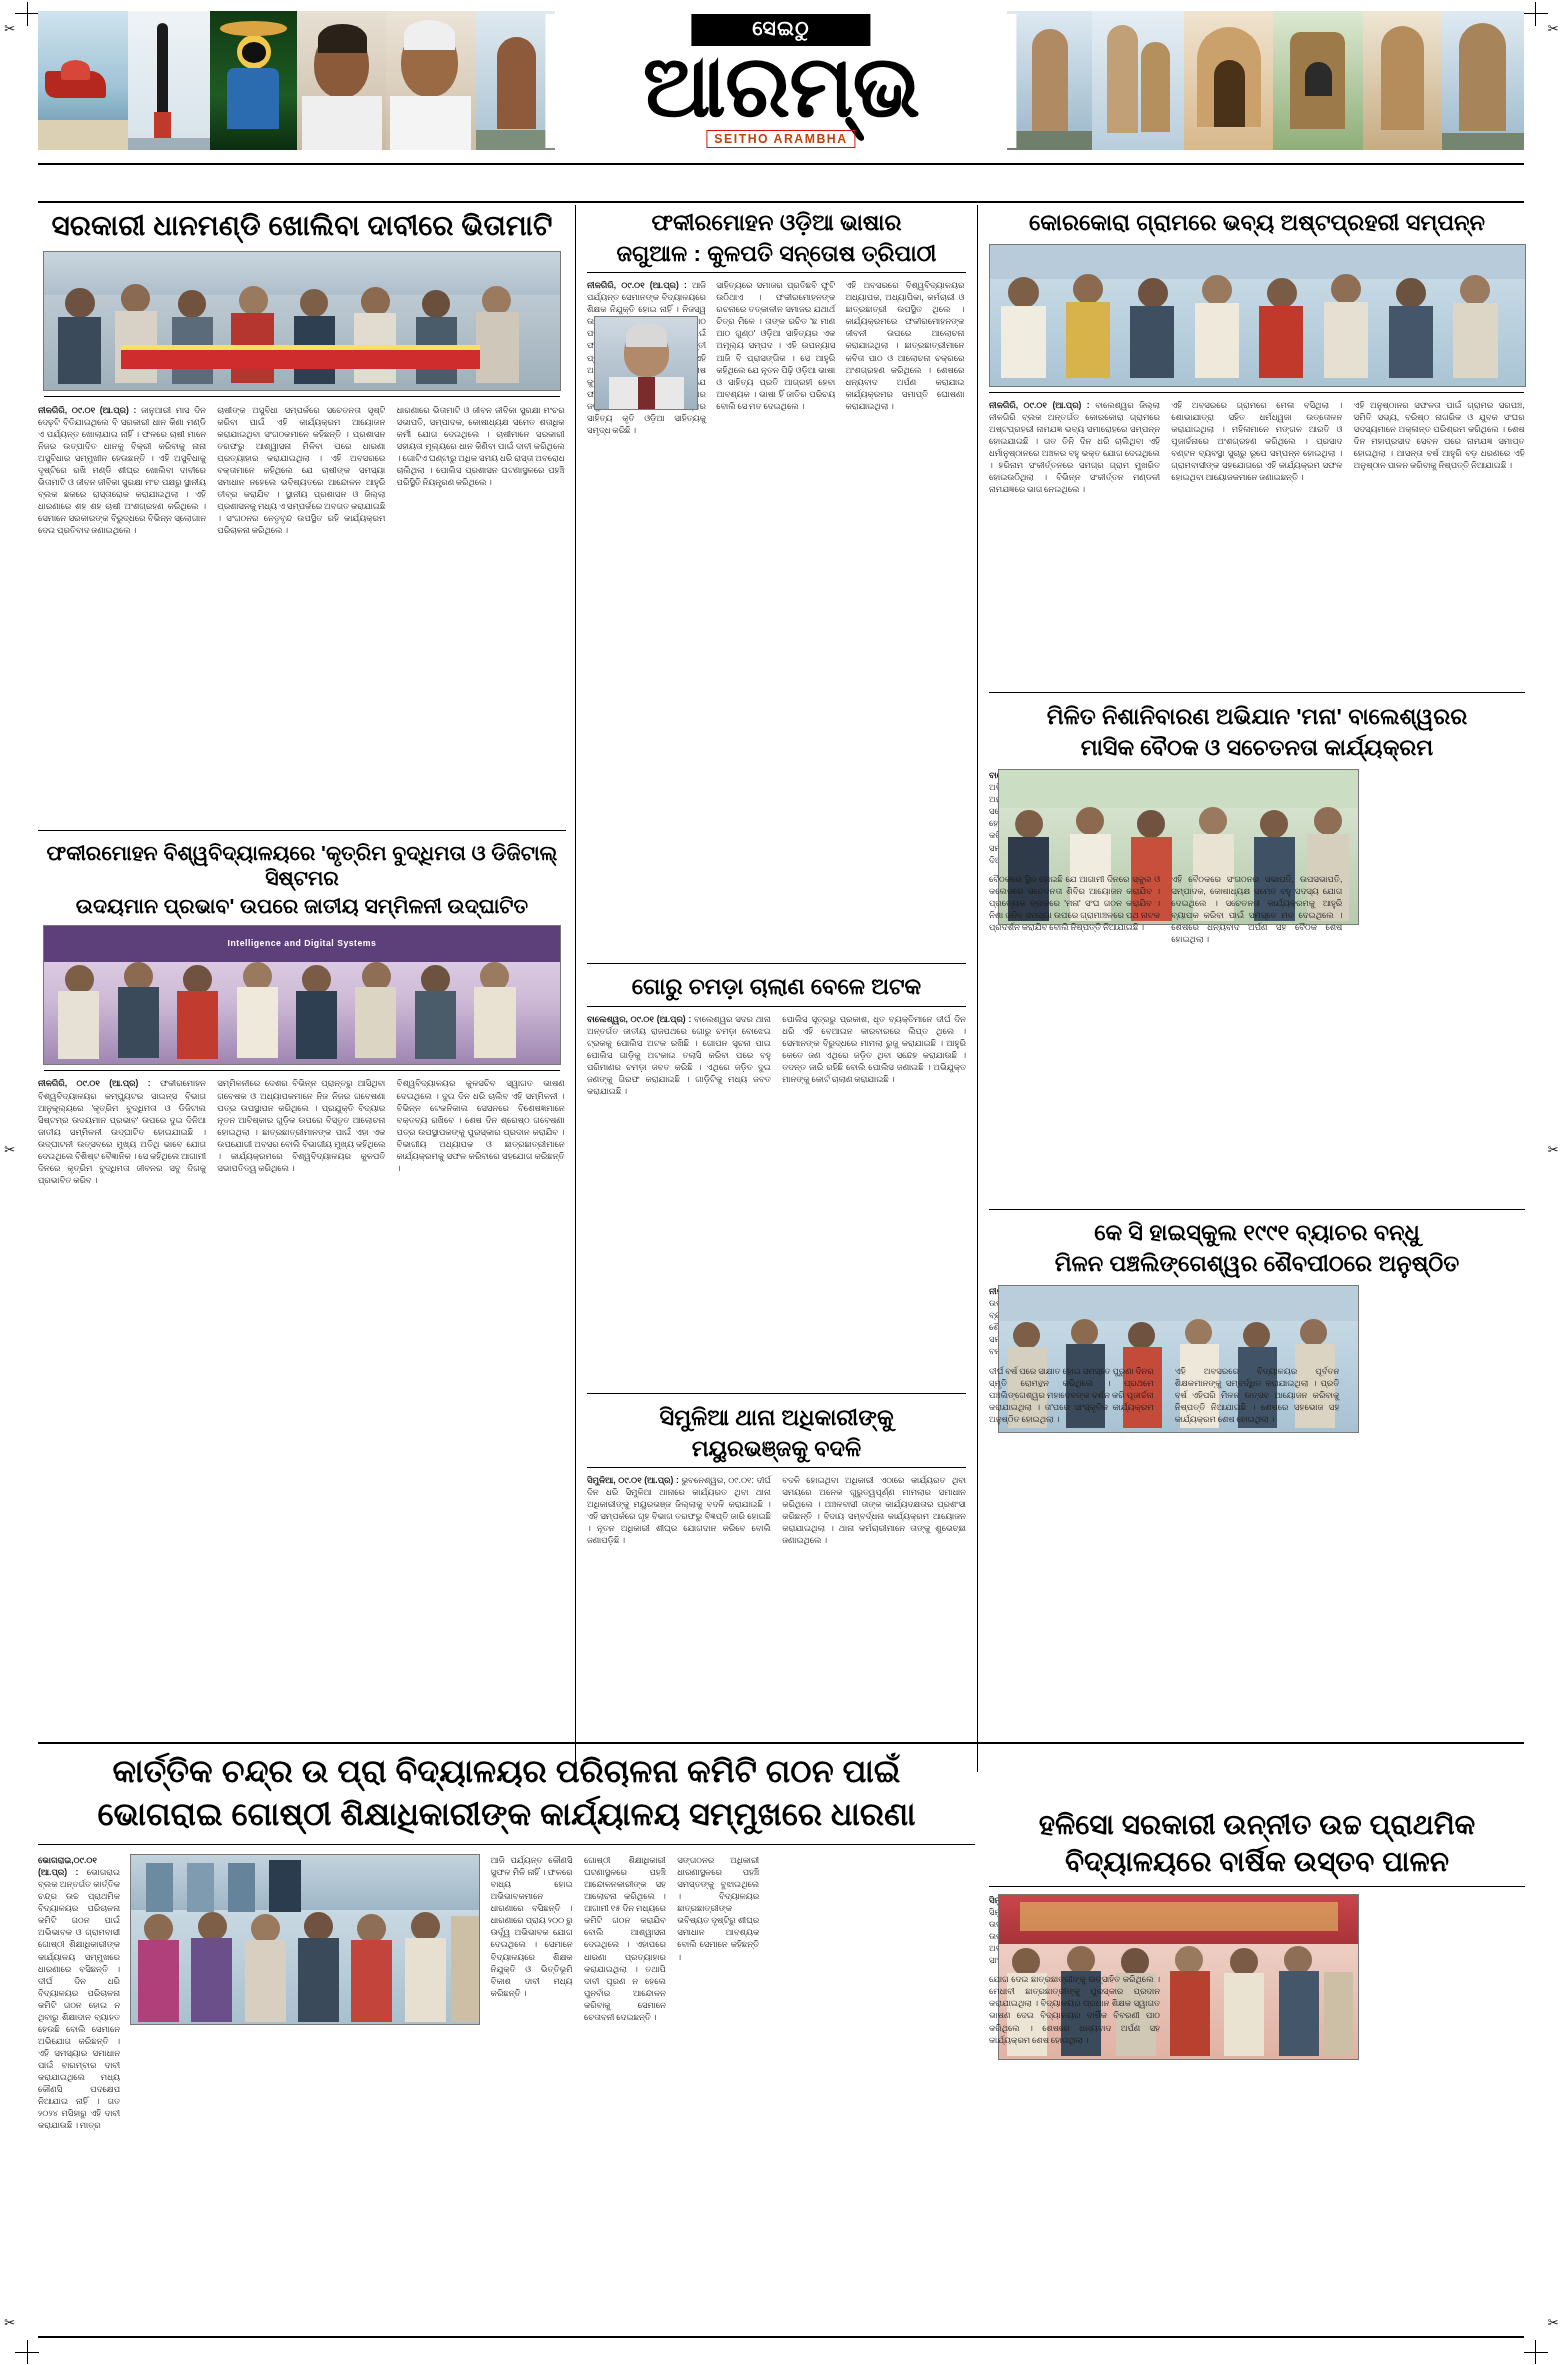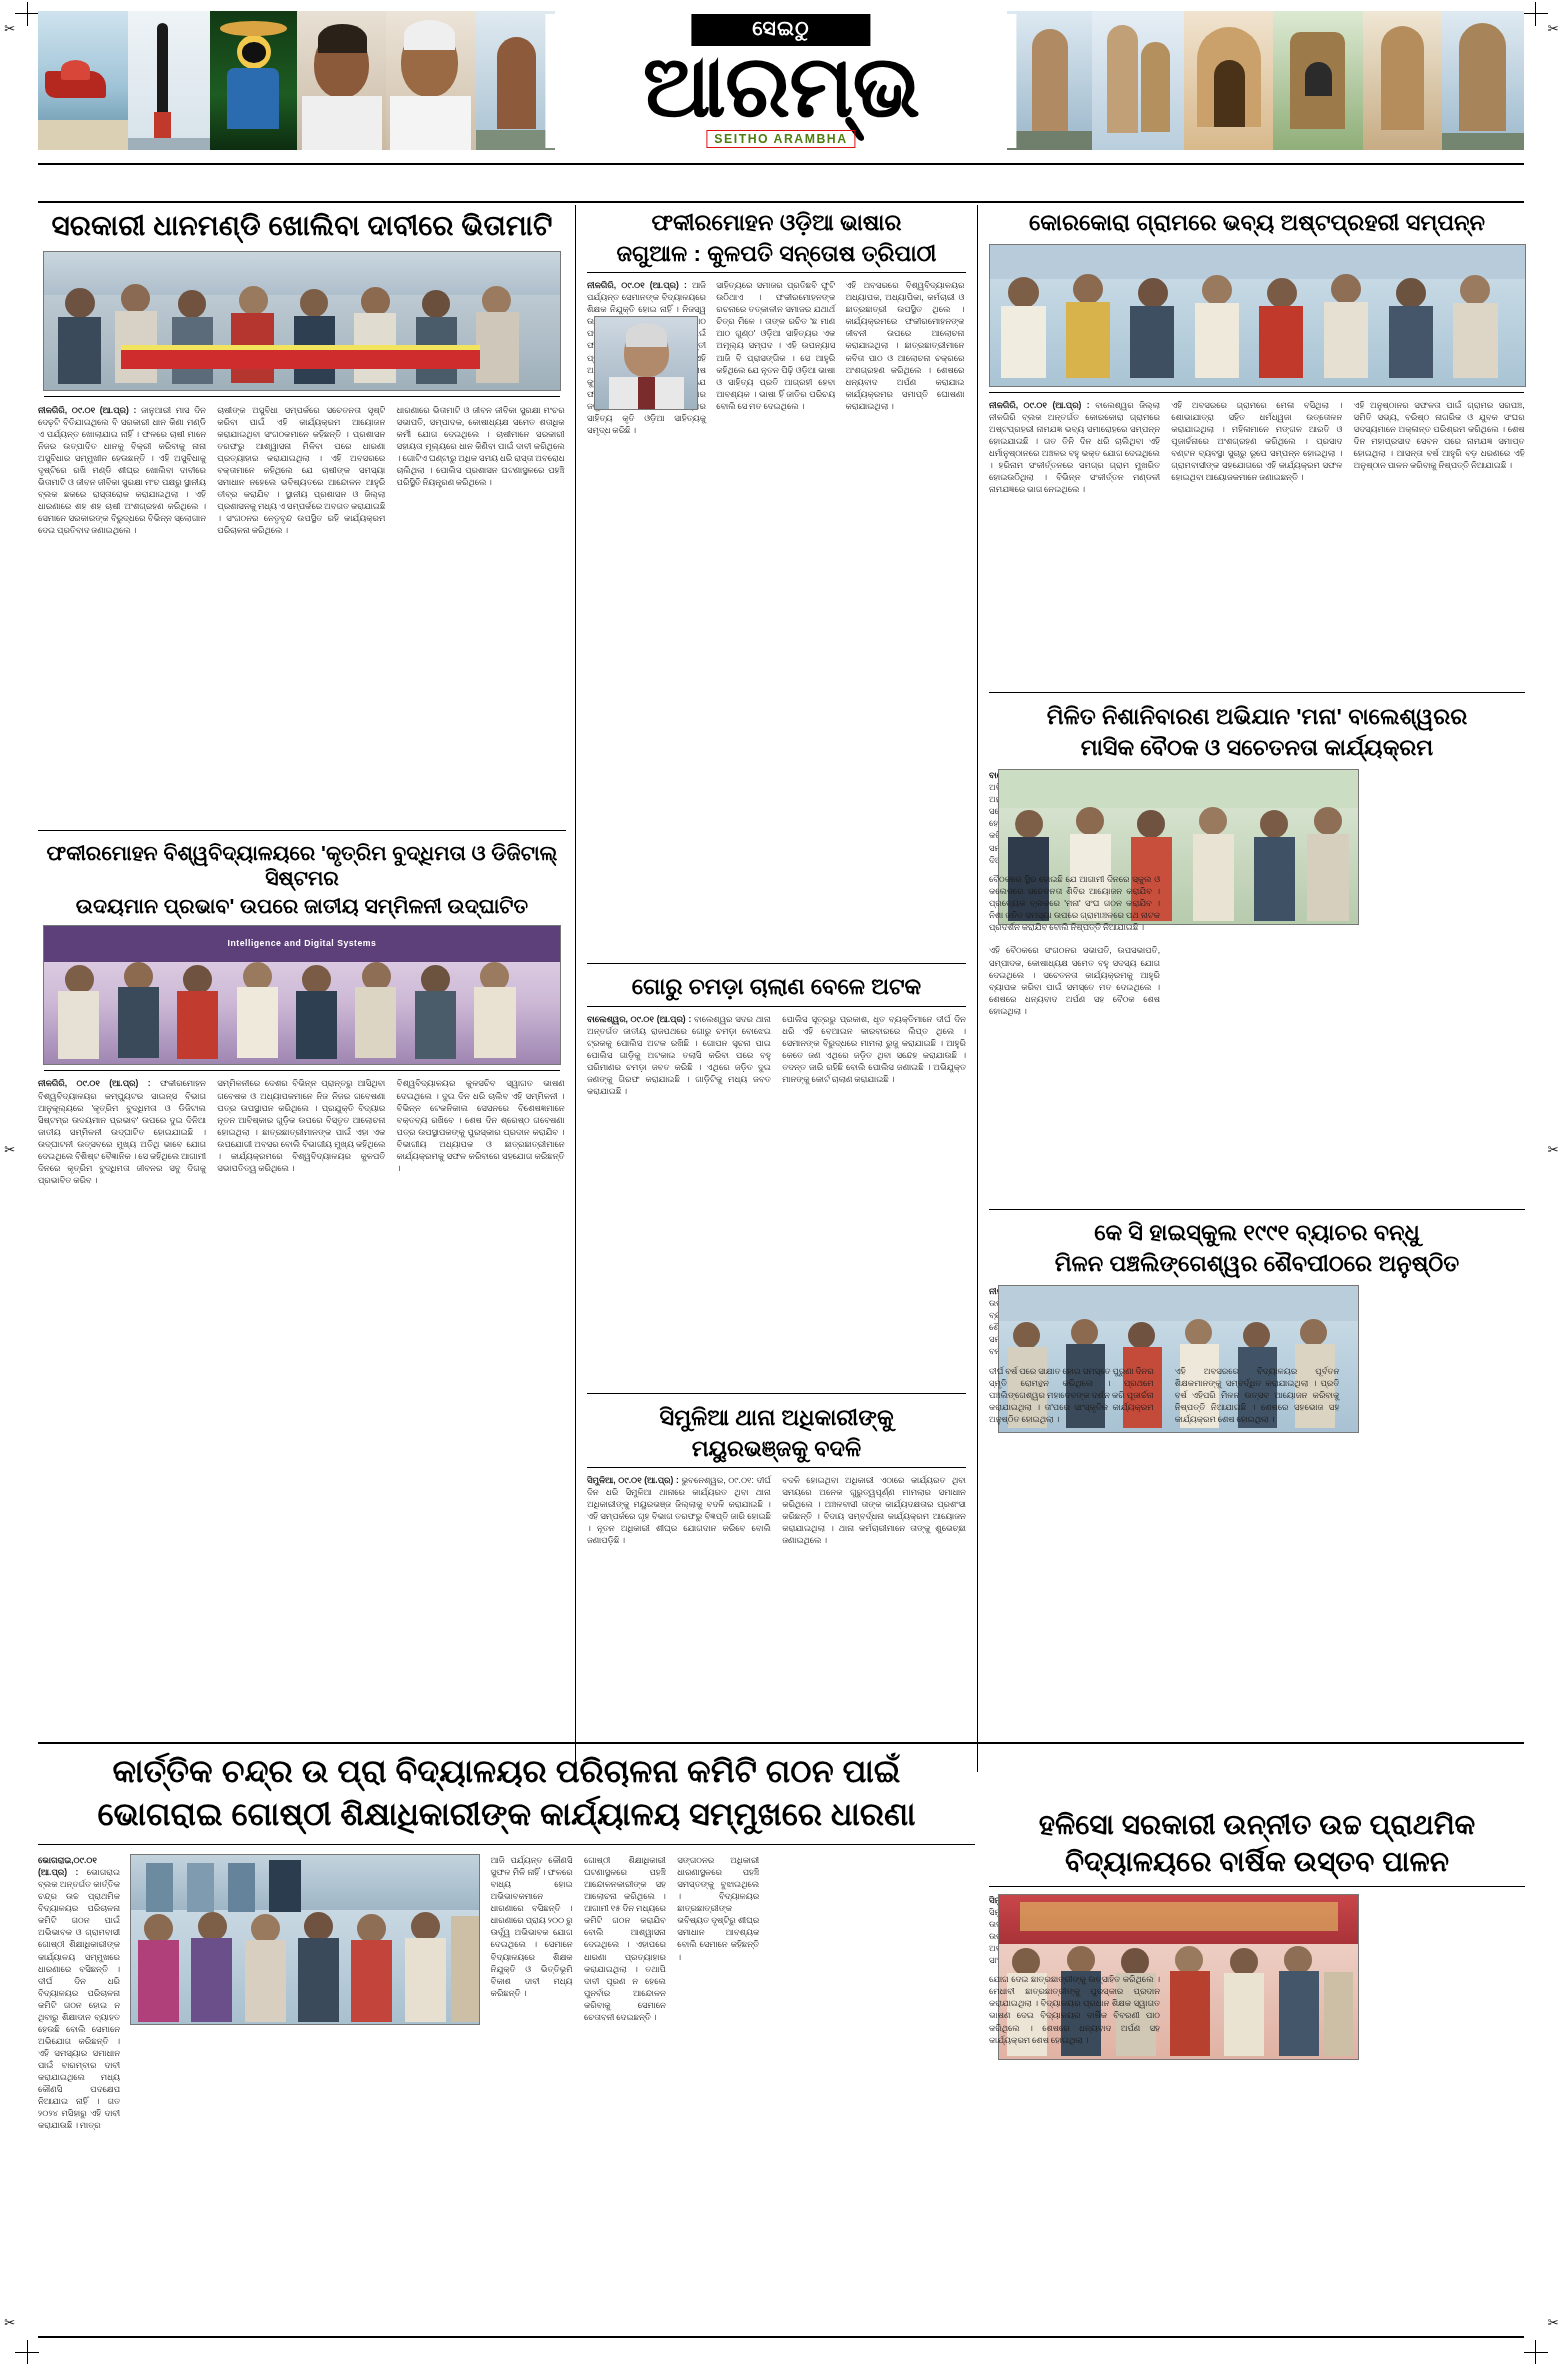--- a/index.html
+++ b/index.html
@@ -25,21 +25,21 @@
   .mh-right{right:0;width:517px;}
   .photo{position:absolute;top:0;bottom:0;}
   .mh-logo{position:absolute;left:50%;transform:translateX(-50%);top:3.1px;
            width:461px;text-align:center;background:#fff;padding:0 5.1px;}
   .seitho{display:inline-block;background:#000;color:#fff;
           font-size:20.5px;letter-spacing:1px;padding:3.1px 61px 5.1px;
           font-family:"Liberation Serif",serif;font-weight:bold;}
   .bigtitle{font-size:86px;font-weight:bold;line-height:.95;letter-spacing:-1px;
             font-family:"Liberation Serif",serif;margin-top:1px;}
   .seitho-en{font-size:12.3px;font-weight:bold;letter-spacing:1.5px;
-             border:1.5px solid #d11;color:#4d7c0f;display:inline-block;
+             border:1.5px solid #d11;color:#c2410c;display:inline-block;
              padding:1px 7.2px;margin-top:2px;}
 
   .dateline{position:absolute;left:38px;top:169px;width:1486px;text-align:center;
             font-size:17.4px;font-weight:bold;color:#111;}
   .rule{position:absolute;left:38px;width:1486px;height:2px;background:#000;}
 
   
   .hl{font-weight:bold;text-align:center;line-height:1.22;color:#000;}
   .hl.big{font-size:28px;}
   .hl.med{font-size:22.5px;}
@@ -263,21 +263,21 @@
         <div class="blob" style="left:261px;top:40px;width:28px;height:28px;background:#7a5c46;"></div>
         <div class="band" style="left:255px;top:67px;width:41px;height:84px;background:#3f5164;"></div>
         <div class="blob" style="left:315px;top:37px;width:28px;height:28px;background:#8e6e54;"></div>
         <div class="band" style="left:308px;top:64px;width:42px;height:87px;background:#d7cfbe;"></div>
       </div>
       <div style="width:168px;" class="body">
         <span class="lead-in">ବାଲେଶ୍ୱର,୦୯.୦୧ (ଆ.ପ୍ର) :</span>
         <span>ମିଳିତ ନିଶାନିବାରଣ ଅଭିଯାନ (ମନା) ବାଲେଶ୍ୱରର ମାସିକ ବୈଠକ ଅନୁଷ୍ଠିତ ହୋଇଯାଇଛି । ଏହି ବୈଠକରେ ନିଶା ବିରୋଧୀ ସଚେତନତା କାର୍ଯ୍ୟକ୍ରମ ଉପରେ ବିସ୍ତୃତ ଆଲୋଚନା ହୋଇଥିଲା । ସଂଗଠନର ସଭାପତି ସଭାପତିତ୍ୱ କରିଥିଲେ । ଯୁବ ସମାଜକୁ ନିଶା ମୁକ୍ତ କରିବା ଦିଗରେ ସମସ୍ତେ ଏକଯୋଗେ କାମ କରିବାକୁ ଆହ୍ୱାନ ଦିଆଯାଇଥିଲା ।</span>
       </div>
     </div>
-    <div style="position:relative;margin-top:7.2px;display:flex;gap:11.3px;flex-direction:column;">
+    <div style="position:relative;margin-top:7.2px;display:flex;gap:11.3px;">
       <div style="width:171px;" class="body">ବୈଠକରେ ସ୍ଥିର ହୋଇଛି ଯେ ଆଗାମୀ ଦିନରେ ସ୍କୁଲ ଓ କଲେଜରେ ସଚେତନତା ଶିବିର ଆୟୋଜନ କରାଯିବ । ପ୍ରତ୍ୟେକ ବ୍ଲକରେ 'ମନା' ସଂଘ ଗଠନ କରାଯିବ । ନିଶା ଜନିତ ସମସ୍ୟା ଉପରେ ଗ୍ରାମାଞ୍ଚଳରେ ପଥ ନାଟକ ପ୍ରଦର୍ଶନ କରାଯିବ ବୋଲି ନିଷ୍ପତ୍ତି ନିଆଯାଇଛି ।</div>
       <div style="width:171px;" class="body">ଏହି ବୈଠକରେ ସଂଗଠନର ସଭାପତି, ଉପସଭାପତି, ସମ୍ପାଦକ, କୋଷାଧ୍ୟକ୍ଷ ସମେତ ବହୁ ସଦସ୍ୟ ଯୋଗ ଦେଇଥିଲେ । ସଚେତନତା କାର୍ଯ୍ୟକ୍ରମକୁ ଆହୁରି ବ୍ୟାପକ କରିବା ପାଇଁ ସମସ୍ତେ ମତ ଦେଇଥିଲେ । ଶେଷରେ ଧନ୍ୟବାଦ ଅର୍ପଣ ସହ ବୈଠକ ଶେଷ ହୋଇଥିଲା ।</div>
       <div style="width:171px;" class="body"></div>
     </div>
   </div>
 
   <div class="hdiv" style="left:38px;top:830px;width:528px;"></div>
   <div class="col" style="left:38px;top:840px;width:528px;">
     <div class="hl sm">ଫକୀରମୋହନ ବିଶ୍ୱବିଦ୍ୟାଳୟରେ 'କୃତ୍ରିମ ବୁଦ୍ଧିମତା ଓ ଡିଜିଟାଲ୍ ସିଷ୍ଟମର</div>
     <div class="hl sm" style="margin-top:3.1px;">ଉଦୟମାନ ପ୍ରଭାବ' ଉପରେ ଜାତୀୟ ସମ୍ମିଳନୀ ଉଦ୍‌ଘାଟିତ</div>

